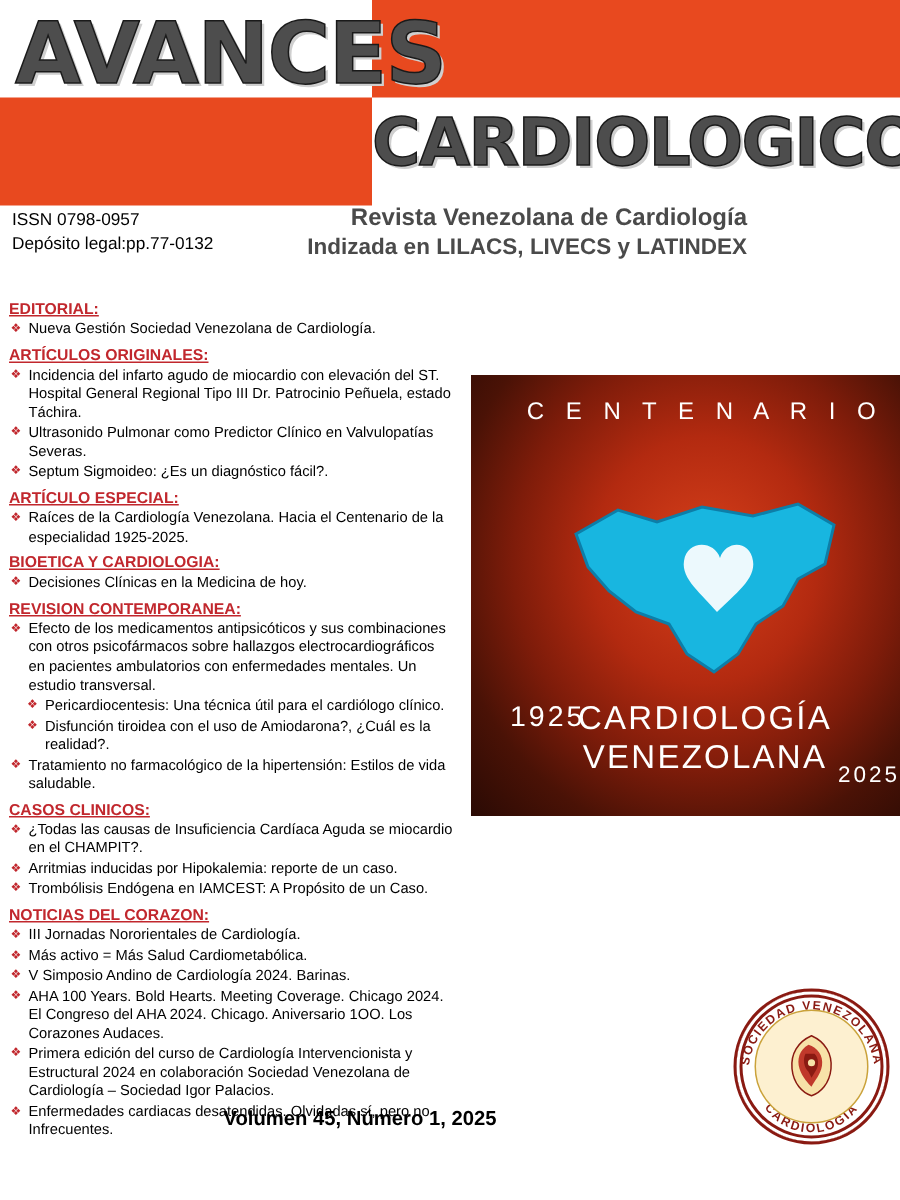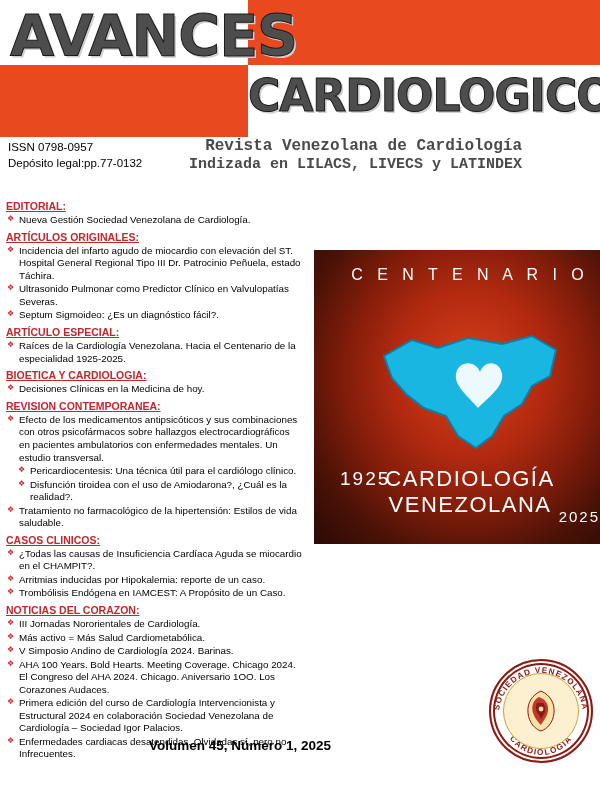--- a/index.html
+++ b/index.html
@@ -14,21 +14,20 @@
     position: relative;
     overflow: hidden;
     color: #000;
   }
 
   
   .masthead {
     position: relative;
     width: 508px;
     height: 190px;
-    padding-left: 24px;
   }
   .orange-band-top {
     position: absolute;
     left: 248px;
     top: 0;
     width: 352px;
     height: 65px;
     background: #e8491f;
   }
   .orange-band-left {
@@ -71,21 +70,21 @@
     top: 140px;
     font-size: 11.5px;
     line-height: 1.35;
     color: #000;
   }
   .subtitle-block {
     position: absolute;
     right: 10px;
     top: 136px;
     text-align: right;
-    font-family: Liberation Mono, monospace;
+    font-family: Liberation Sans, sans-serif;
     color: #4a4a4a;
     font-weight: bold;
   }
   .subtitle-1 { font-size: 16px; line-height: 1.25; }
   .subtitle-2 { font-size: 15px; line-height: 1.25; }
 
   
   .content {
     position: absolute;
     left: 0;

